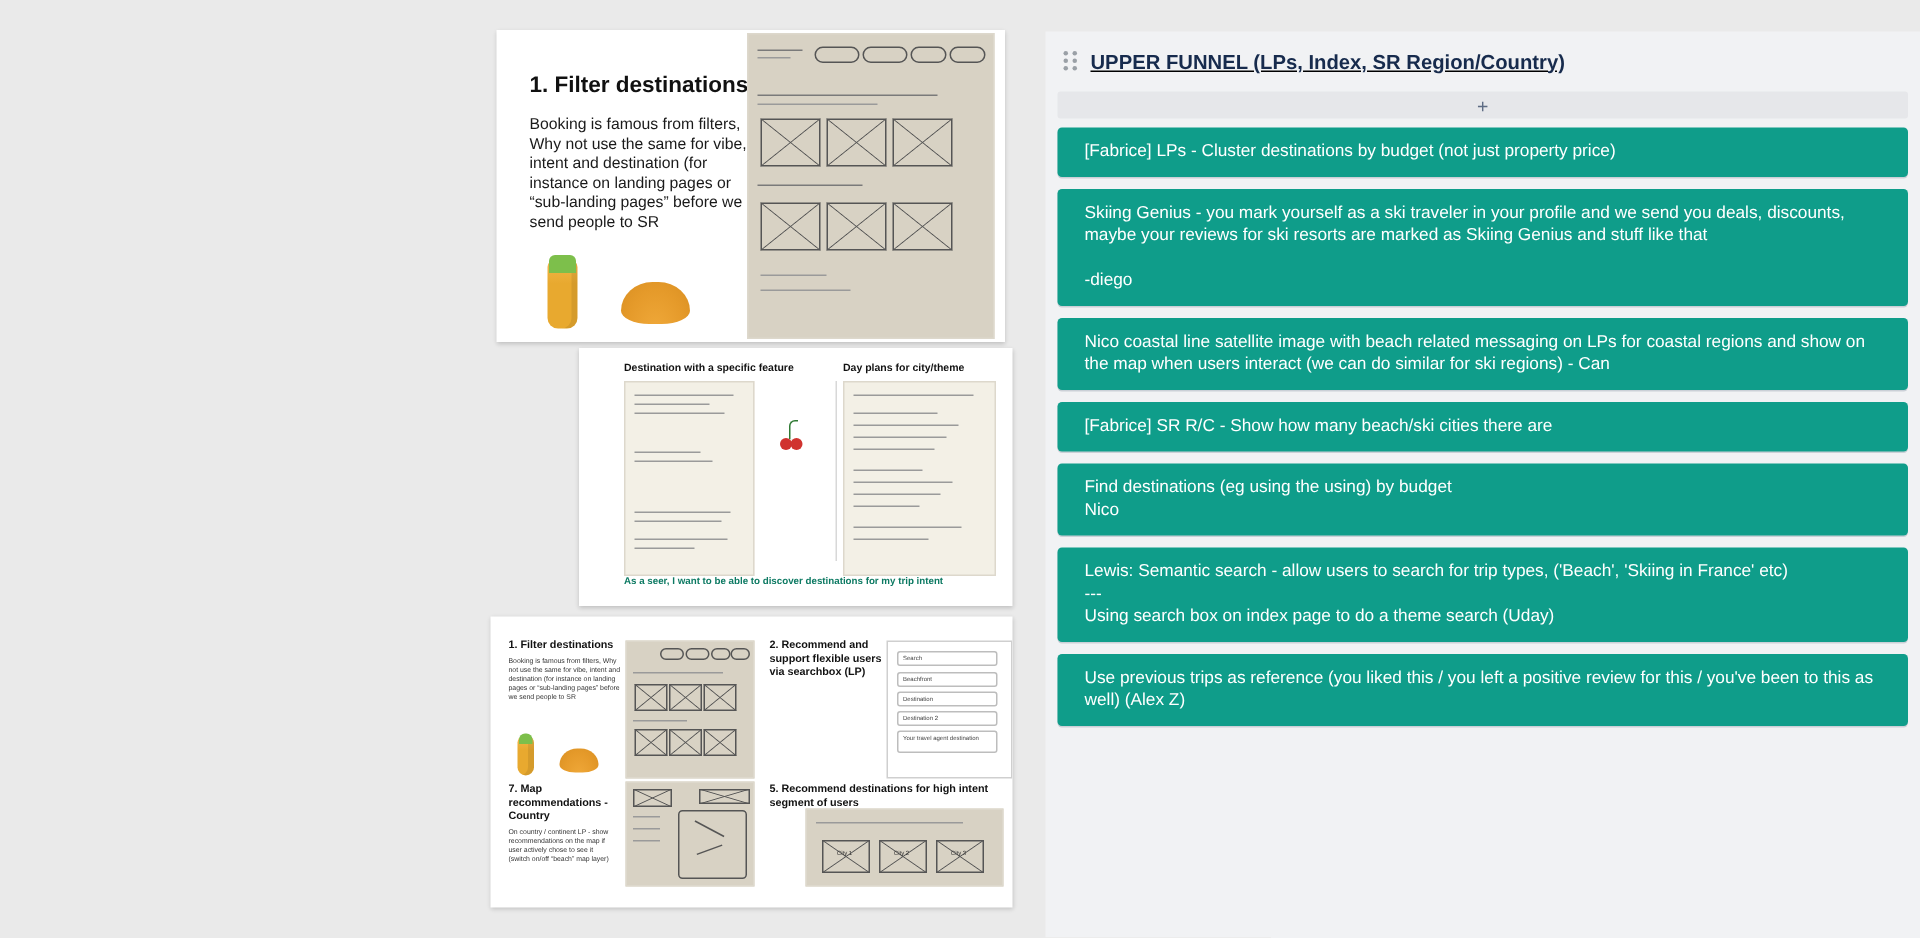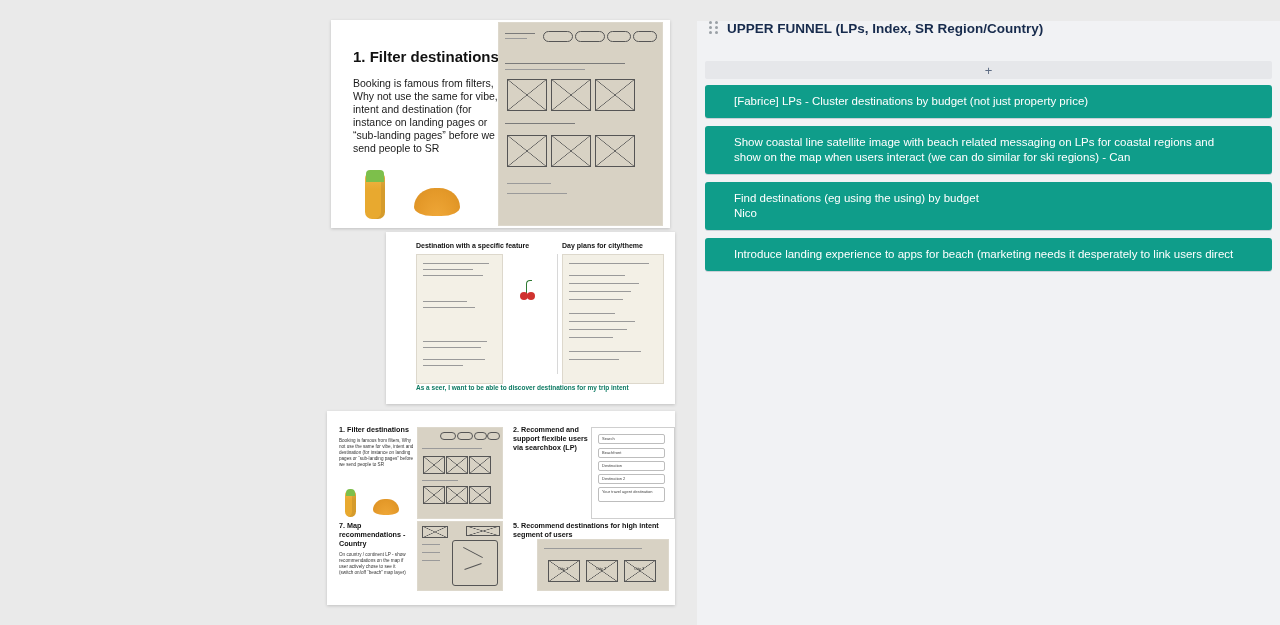--- a/index.html
+++ b/index.html
@@ -165,22 +165,23 @@
     position: absolute;
     left: 697px; top: 21px;
     width: 583px; height: 604px;
     background: #f1f2f4;
     overflow: hidden;
   }
   .col-header {
     position: relative;
     height: 40px;
     display: flex;
-    align-items: flex-start;
+    align-items: center;
     padding: 0 12px;
+    text-decoration: underline;
   }
   .drag-dots {
     width: 10px; height: 14px;
     display: grid;
     grid-template-columns: 3px 3px;
     grid-template-rows: repeat(3, 3px);
     gap: 2px 3px;
     margin-right: 8px;
     flex: 0 0 auto;
   }
@@ -207,21 +208,21 @@
     line-height: 1;
   }
   .cards {
     padding: 0 8px;
   }
   .card {
     background: #0f9d8a;
     color: #ffffff;
     border-radius: 3px;
     margin-bottom: 8px;
-    padding: 9px 29px;
+    padding: 9px 18px;
     font-size: 11.5px;
     line-height: 15px;
     box-shadow: 0 1px 0 rgba(9,30,66,.16);
     white-space: pre-wrap;
   }
 </style>
 </head>
 <body>
 
 <div class="canvas">
@@ -373,20 +374,27 @@
           <i></i>
           <i></i>
       </span>
       <span class="col-title">UPPER FUNNEL (LPs, Index, SR Region/Country)</span>
     </div>
 
     <div class="add-bar">+</div>
 
     <div class="cards">
       <div class="card">[Fabrice] LPs - Cluster destinations by budget (not just property price)</div>
-      <div class="card">Show coastal line satellite image with beach related messaging on LPs for coastal regions and show on the map when users interact (we can do similar for ski regions) - Can</div>
+      <div class="card">Skiing Genius - you mark yourself as a ski traveler in your profile and we send you deals, discounts, maybe your reviews for ski resorts are marked as Skiing Genius and stuff like that
+
+-diego</div>
+      <div class="card">Nico coastal line satellite image with beach related messaging on LPs for coastal regions and show on the map when users interact (we can do similar for ski regions) - Can</div>
+      <div class="card">[Fabrice] SR R/C - Show how many beach/ski cities there are</div>
       <div class="card">Find destinations (eg using the using) by budget
 Nico</div>
-      <div class="card">Introduce landing experience to apps for beach (marketing needs it desperately to link users direct</div>
+      <div class="card">Lewis: Semantic search - allow users to search for trip types, ('Beach', 'Skiing in France' etc)
+---
+Using search box on index page to do a theme search (Uday)</div>
+      <div class="card">Use previous trips as reference (you liked this / you left a positive review for this / you've been to this as well) (Alex Z)</div>
     </div>
   </div>
 
 </div>
 
 </body></html>

